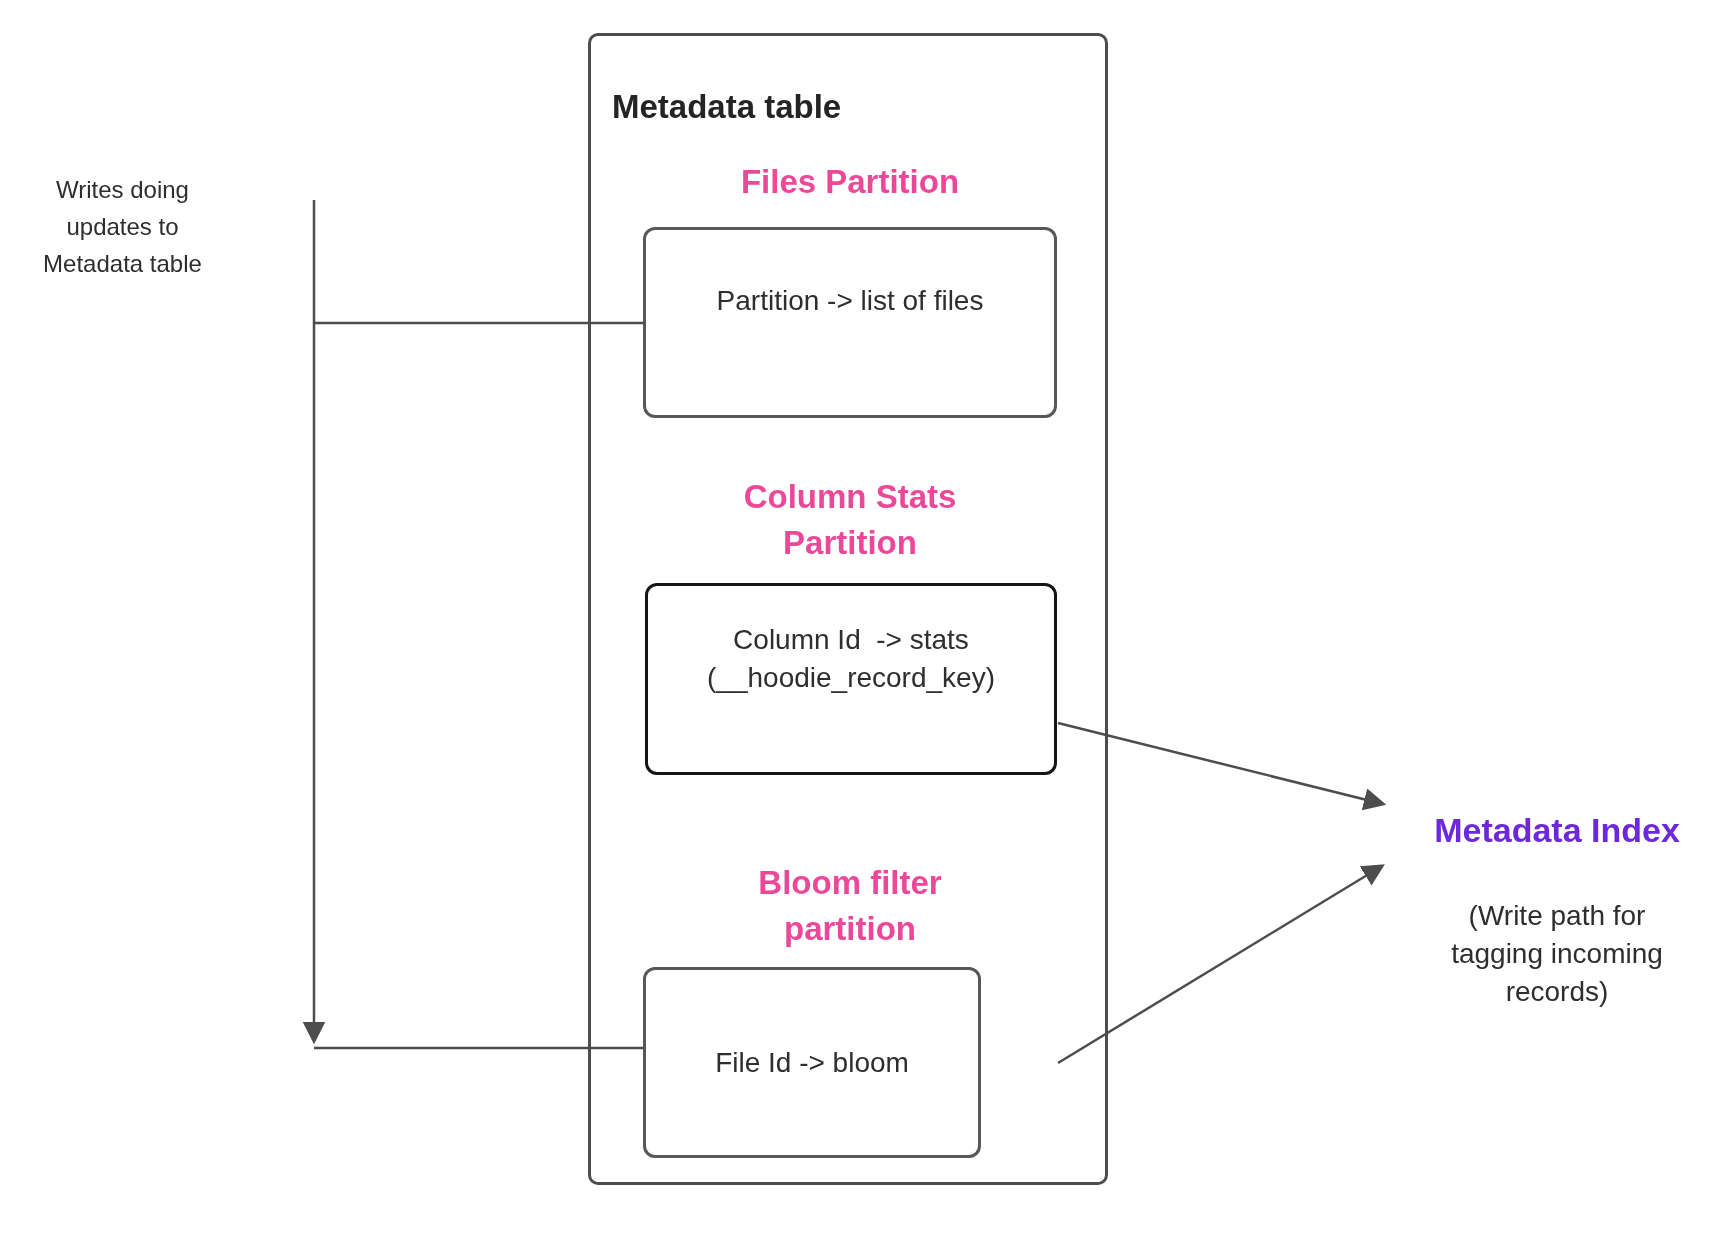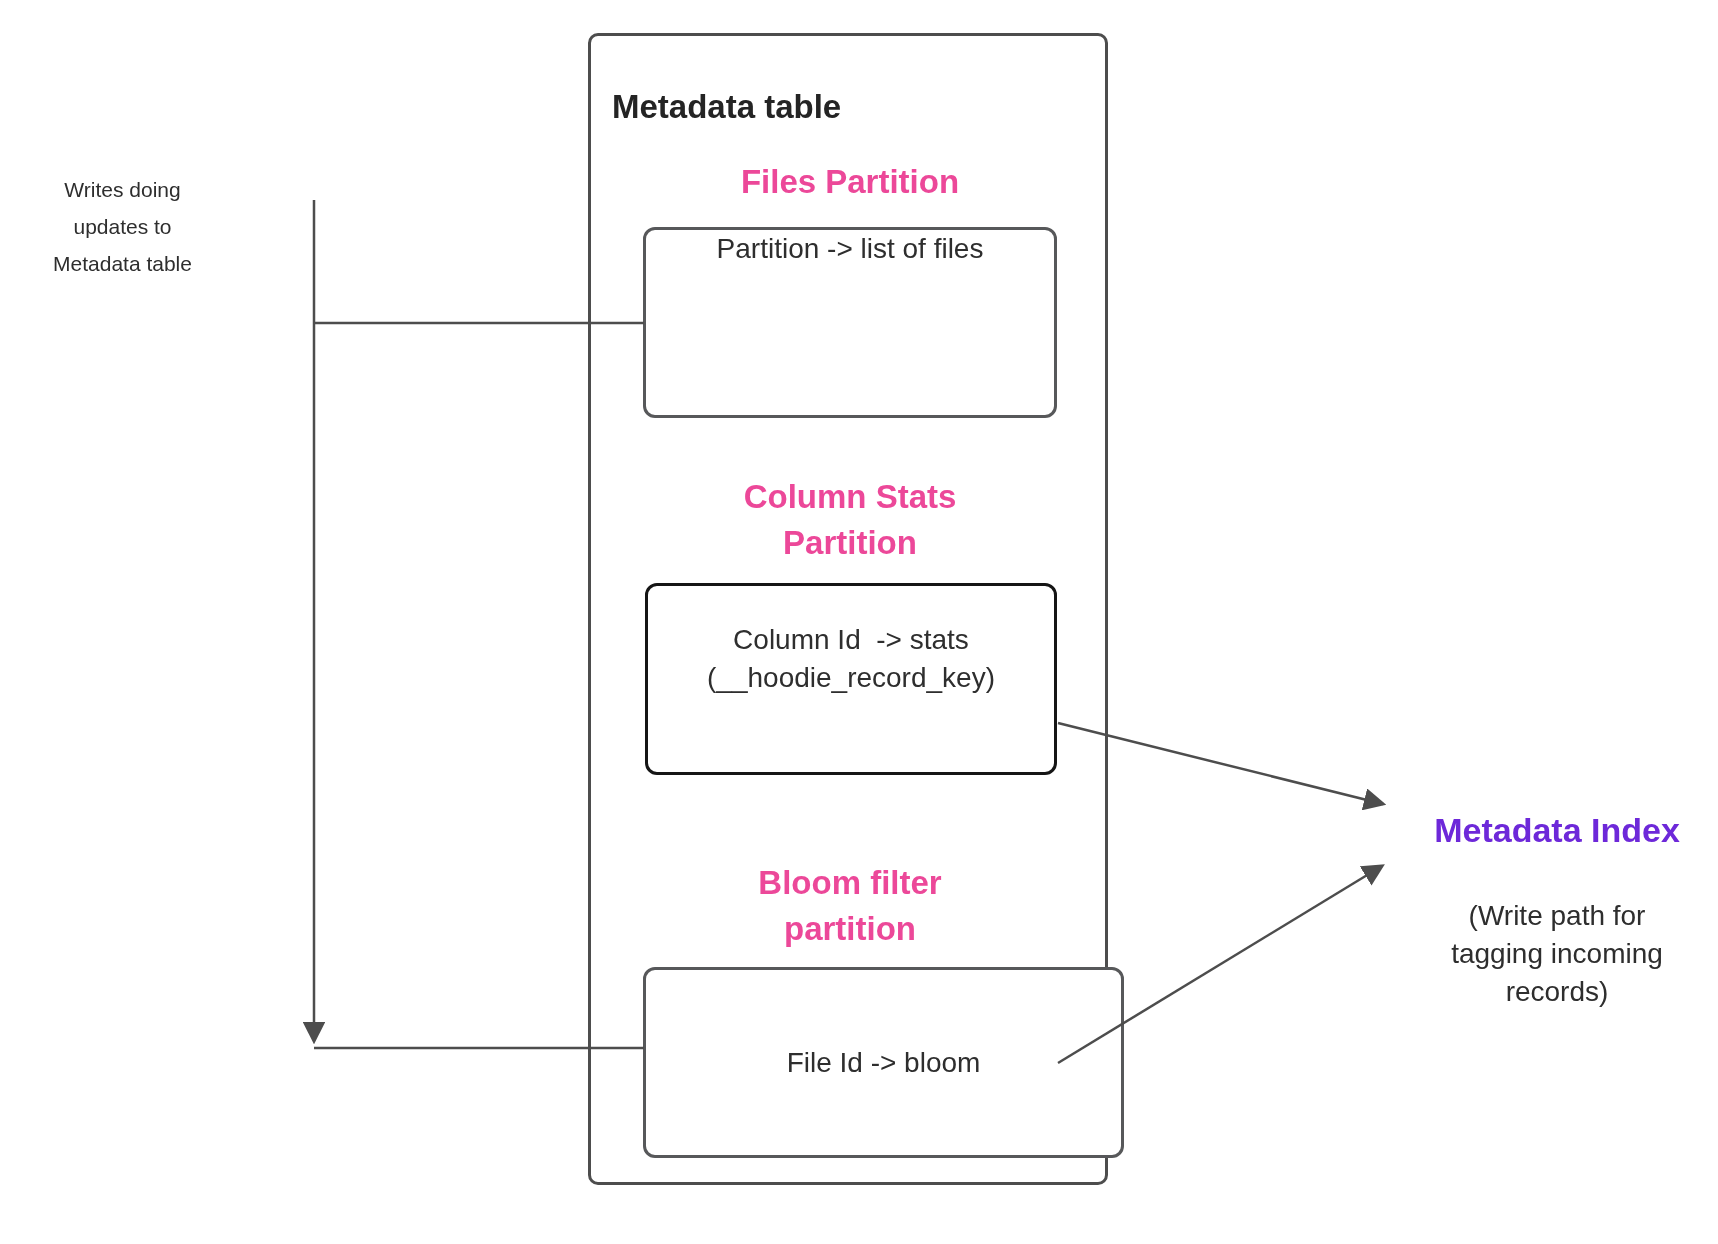--- a/index.html
+++ b/index.html
@@ -8,21 +8,21 @@
     width: 1718px;
     height: 1244px;
     background: #ffffff;
     font-family: "Liberation Sans", "DejaVu Sans", sans-serif;
     color: #222222;
     overflow: hidden;
   }
   .abs { position: absolute; }
   .note {
     left: 10px; top: 171px; width: 225px;
-    font-size: 21px; line-height: 37px;
+    font-size: 24px; line-height: 37px;
     text-align: center; color: #2e2e2e;
     white-space: pre-wrap;
   }
   .container {
     left: 588px; top: 33px; width: 514px; height: 1146px;
     border: 3px solid var(--line-color, #4d4d4d);
     border-radius: 10px;
     background: transparent;
   }
   .container-title {
@@ -43,27 +43,27 @@
     background: #ffffff;
     border: 3px solid var(--box-border-color, #57585a);
     border-radius: 12px;
     box-sizing: border-box;
   }
   .pbox.files { left: 643px; top: 227px; width: 414px; height: 191px; }
   .pbox.colstats {
     left: 645px; top: 583px; width: 412px; height: 192px;
     border: 3.5px solid var(--emphasis-border-color, #151515);
   }
-  .pbox.bloom { left: 643px; top: 967px; width: 481px; height: 191px;
+  .pbox.bloom { left: 643px; top: 967px; width: 338px; height: 191px;
     display: flex; align-items: center; justify-content: center; }
   .pbox-text {
     font-size: 28px; line-height: 38px; color: #2e2e2e;
     text-align: center; white-space: pre-wrap; width: 100%;
   }
-  .pbox.files .pbox-text { }
+  .pbox.files .pbox-text { padding-top: 52px; }
   .pbox.colstats .pbox-text { padding-top: 35px; }
   .index-title {
     left: 1407px; top: 811px; width: 300px;
     font-size: 34px; font-weight: bold; color: #6d28d9;
     text-align: center; white-space: pre-wrap;
   }
   .index-caption {
     left: 1407px; top: 897px; width: 300px;
     font-size: 28px; line-height: 38px; color: #2e2e2e;
     text-align: center; white-space: pre-wrap;

